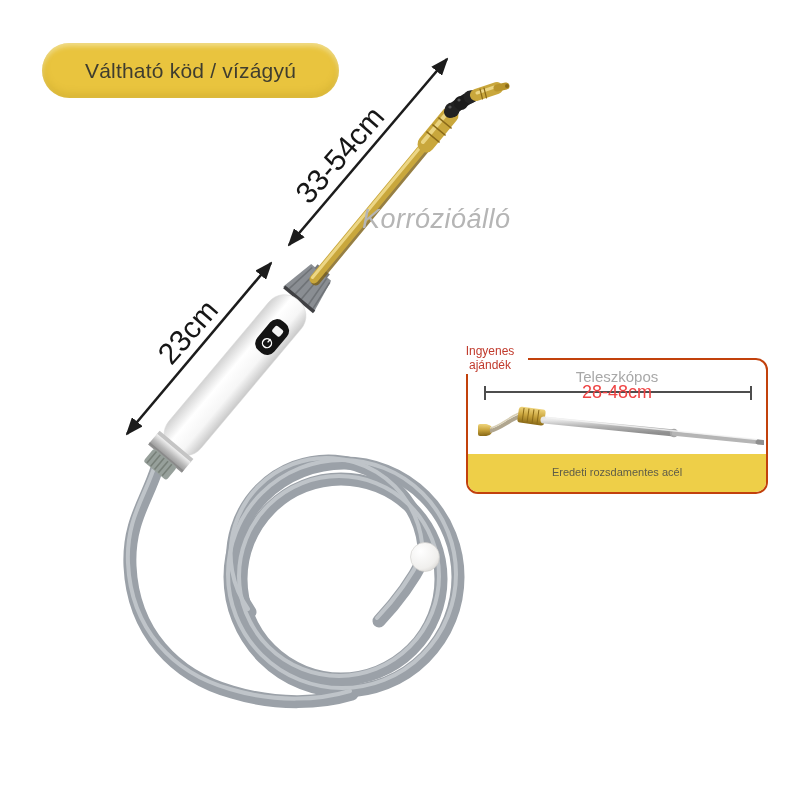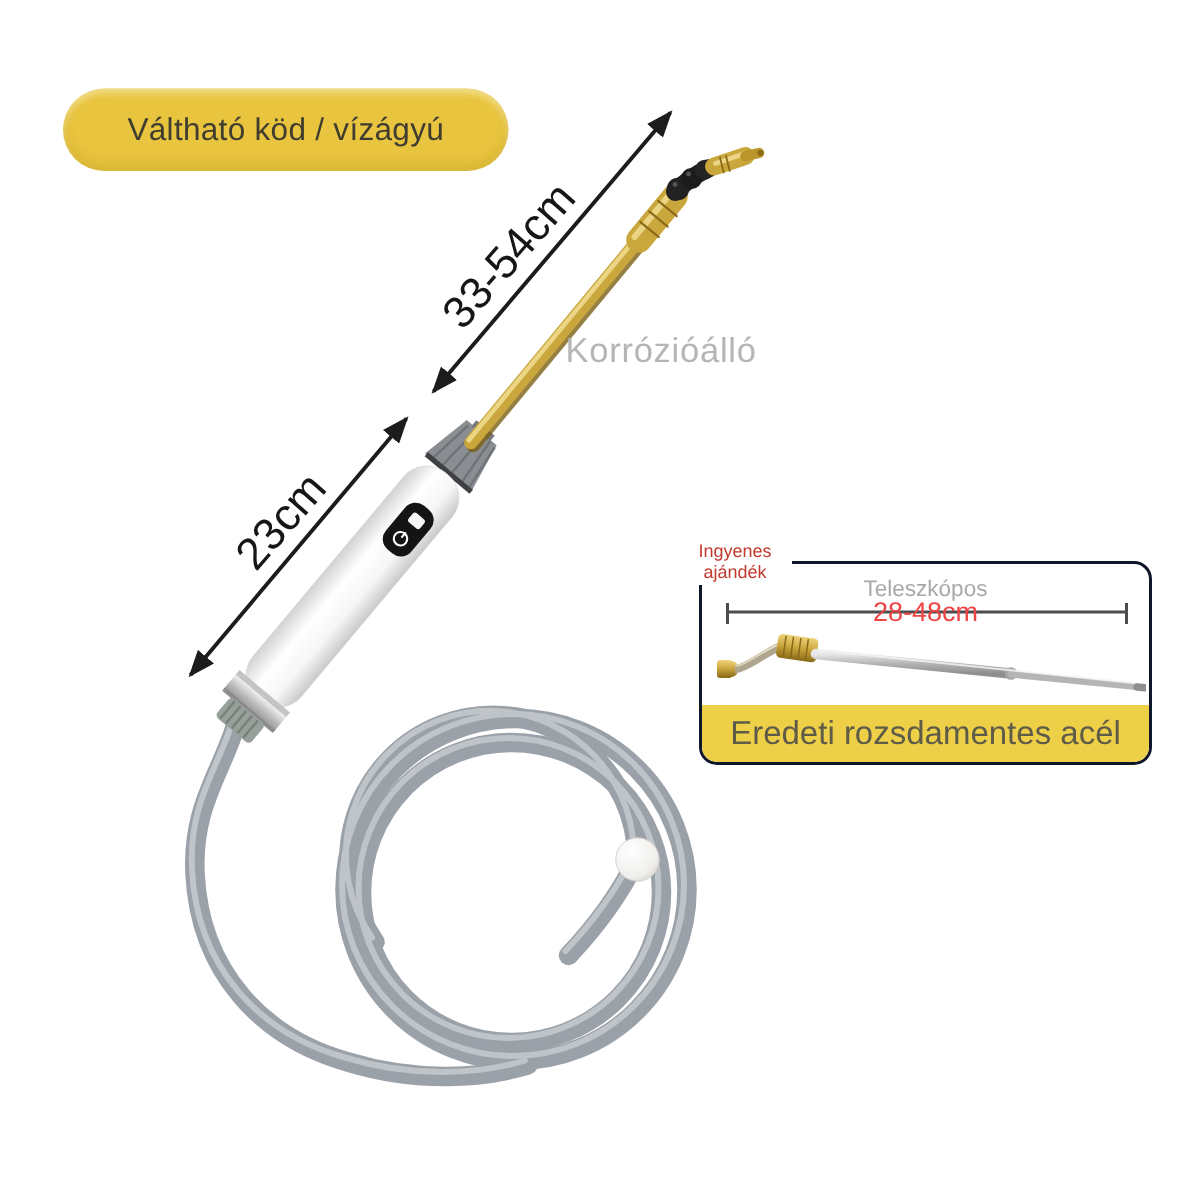--- a/index.html
+++ b/index.html
@@ -1,21 +1,21 @@
 <!DOCTYPE html>
 <html><head>
 <meta charset="utf-8">
 <style>
   html,body{margin:0;padding:0;}
   body{
     width:800px;height:800px;position:relative;overflow:hidden;
     background:#ffffff;
     font-family:"Liberation Sans", sans-serif;
   }
-  .stage{position:absolute;inset:0;margin-top:16px;}
+  .stage{position:absolute;inset:0;}
   svg{display:block;}
 
   
   .badge{
     position:absolute;left:42px;top:43px;width:297px;height:55px;
     background:#e9c43e;border-radius:28px;
     display:flex;align-items:center;justify-content:center;
     font-size:21px;color:#3f3d2f;letter-spacing:.2px;
     box-shadow:inset 0 -4px 8px rgba(140,110,10,.18), inset 0 3px 5px rgba(255,255,230,.5);
     z-index:4;
@@ -23,28 +23,28 @@
 
   
   .dim-label{
     position:absolute;color:#161616;font-size:30px;text-align:center;
     transform:rotate(-49deg);z-index:4;white-space:nowrap;
   }
   .dim-rod{left:240px;top:138px;width:200px;}
   .dim-handle{left:118px;top:315px;width:140px;}
 
   .corrosion{
-    position:absolute;left:377px;top:204px;font-size:23px;color:#b5b5b5;
-    letter-spacing:.5px;z-index:4;
+    position:absolute;left:362px;top:204px;font-size:27px;color:#b5b5b5;
+    letter-spacing:.5px;z-index:4;font-style:italic;
   }
 
   
   .gift-box{
     position:absolute;left:466px;top:358px;width:302px;height:136px;
-    border:2px solid #0f172a;border-radius:12px;background:#ffffff;
+    border:2px solid #c2410c;border-radius:12px;background:#ffffff;
     box-sizing:border-box;z-index:3;
   }
   .gift-tag{
     position:absolute;left:-16px;top:-16px;width:76px;
     font-size:12px;line-height:1.15;color:#c13a2c;text-align:center;
     background:#ffffff;padding:1px 0;z-index:5;
   }
   .tele-title{
     position:absolute;left:0;top:8px;width:100%;text-align:center;
     font-size:15px;color:#a8a8a8;z-index:2;
@@ -60,21 +60,21 @@
   .tele-line::before,.tele-line::after{
     content:"";position:absolute;top:-7px;width:2px;height:14px;background:#4d4d4d;
   }
   .tele-line::before{left:0;}
   .tele-line::after{right:0;}
   .wand-svg{position:absolute;left:6px;top:40px;z-index:2;}
   .gift-caption{
     position:absolute;left:0;bottom:0;width:100%;height:38px;
     background:#eecf48;border-radius:0 0 10px 10px;
     display:flex;flex-direction:column;align-items:center;justify-content:center;
-    font-size:22px;line-height:17.5px;color:#5e5c48;z-index:3;
+    font-size:11px;line-height:17.5px;color:#5e5c48;z-index:3;
   }
 
   
   .banner{
     position:absolute;left:0;top:713px;width:800px;height:87px;
     background:#3a373a;z-index:4;
   }
   .banner-ghost{
     position:absolute;left:45px;top:15px;width:710px;height:5px;
     background:repeating-linear-gradient(90deg, rgba(255,255,255,.55) 0 3px, transparent 3px 41px);

